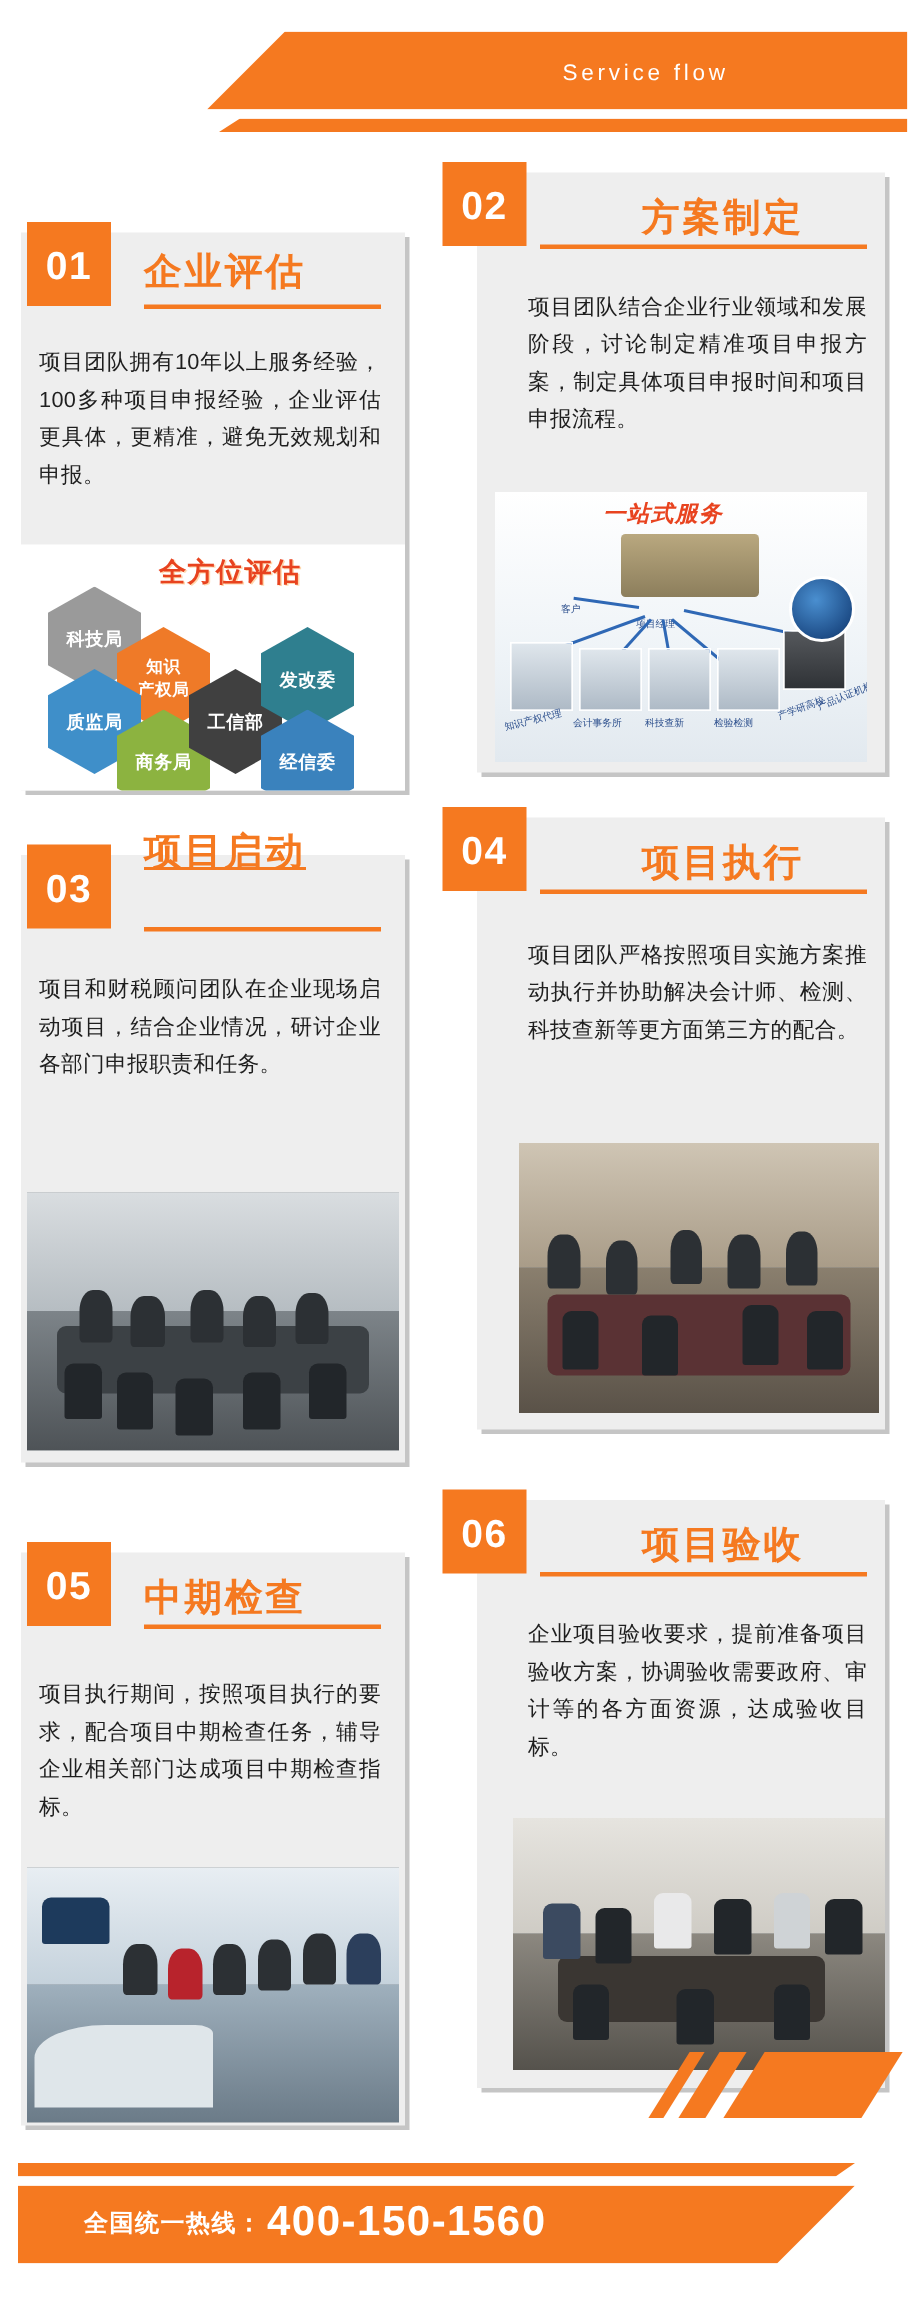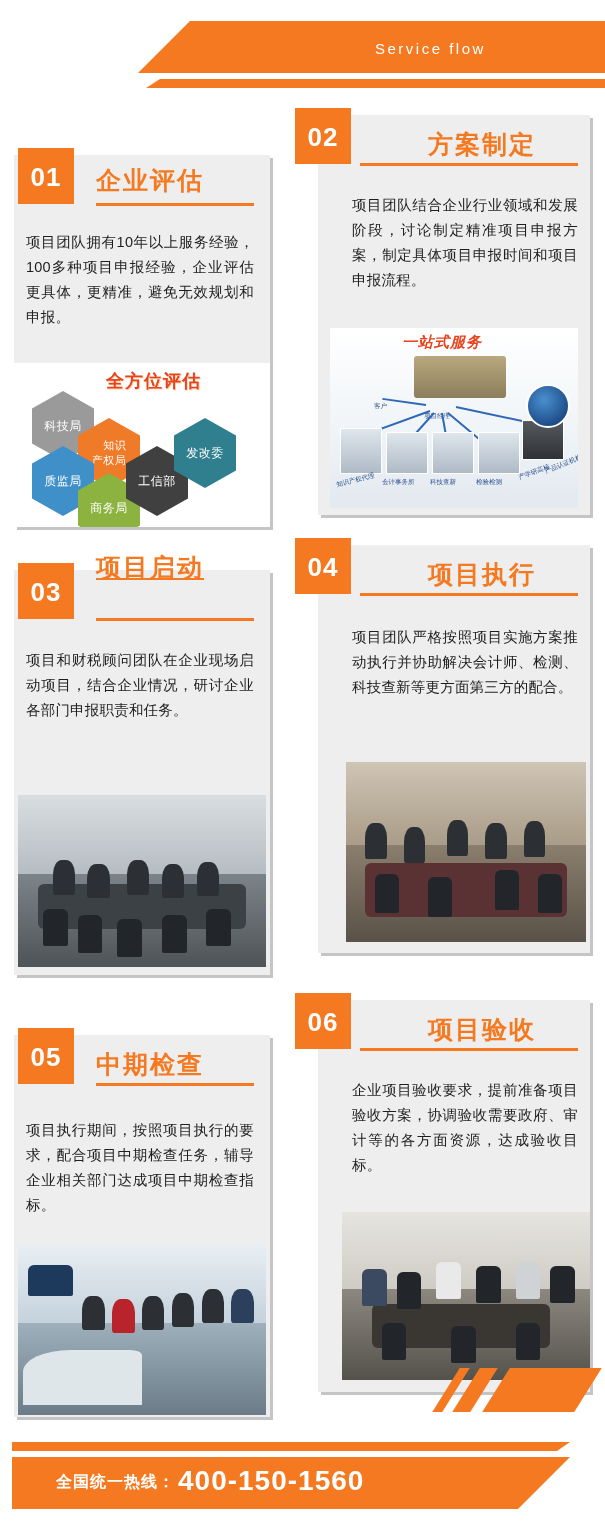--- a/index.html
+++ b/index.html
@@ -153,22 +153,22 @@
   }
   .hex {
     position: absolute;
     width: 62px; height: 70px;
     clip-path: polygon(50% 0%, 100% 25%, 100% 75%, 50% 100%, 0% 75%, 0% 25%);
     display: flex;
     align-items: center;
     justify-content: center;
     color: #ffffff;
     font-size: 12px;
-    font-weight: normal;
-    text-align: right;
+    font-weight: bold;
+    text-align: center;
     line-height: 15px;
     letter-spacing: 0.5px;
   }
 
   
   .photo {
     position: absolute;
     overflow: hidden;
     background: #9aa0a4;
   }
@@ -299,20 +299,21 @@
   <div class="hexfig-title">全方位评估</div>
 
   <div class="hex" style="left:18px;  top:28px;  background:#9a9a9a;">科技局</div>
   <div class="hex" style="left:64px; top:55px; background:#ef7a28; font-size:11px;">
       <span>知识<br>产权局</span>
     </div>
   <div class="hex" style="left:18px;  top:83px;  background:#3f8fc9;">质监局</div>
   <div class="hex" style="left:64px; top:110px; background:#8cb340;">商务局</div>
   <div class="hex" style="left:112px; top:83px; background:#404040;">工信部</div>
   <div class="hex" style="left:160px; top:55px;  background:#2f7f8f;">发改委</div>
+  <div class="hex" style="left:160px; top:110px; background:#3a82bd;">经信委</div>
 </div>
 
 <div class="card" id="card2"></div>
 <div class="badge" id="badge2">02</div>
 <div class="card-title" id="title2">方案制定</div>
 <div class="title-rule" id="rule2"></div>
 <div class="card-body" id="body2">项目团队结合企业行业领域和发展阶段，讨论制定精准项目申报方案，制定具体项目申报时间和项目申报流程。</div>
 
 <div class="flowimg">
   <div class="flow-title">一站式服务</div>

